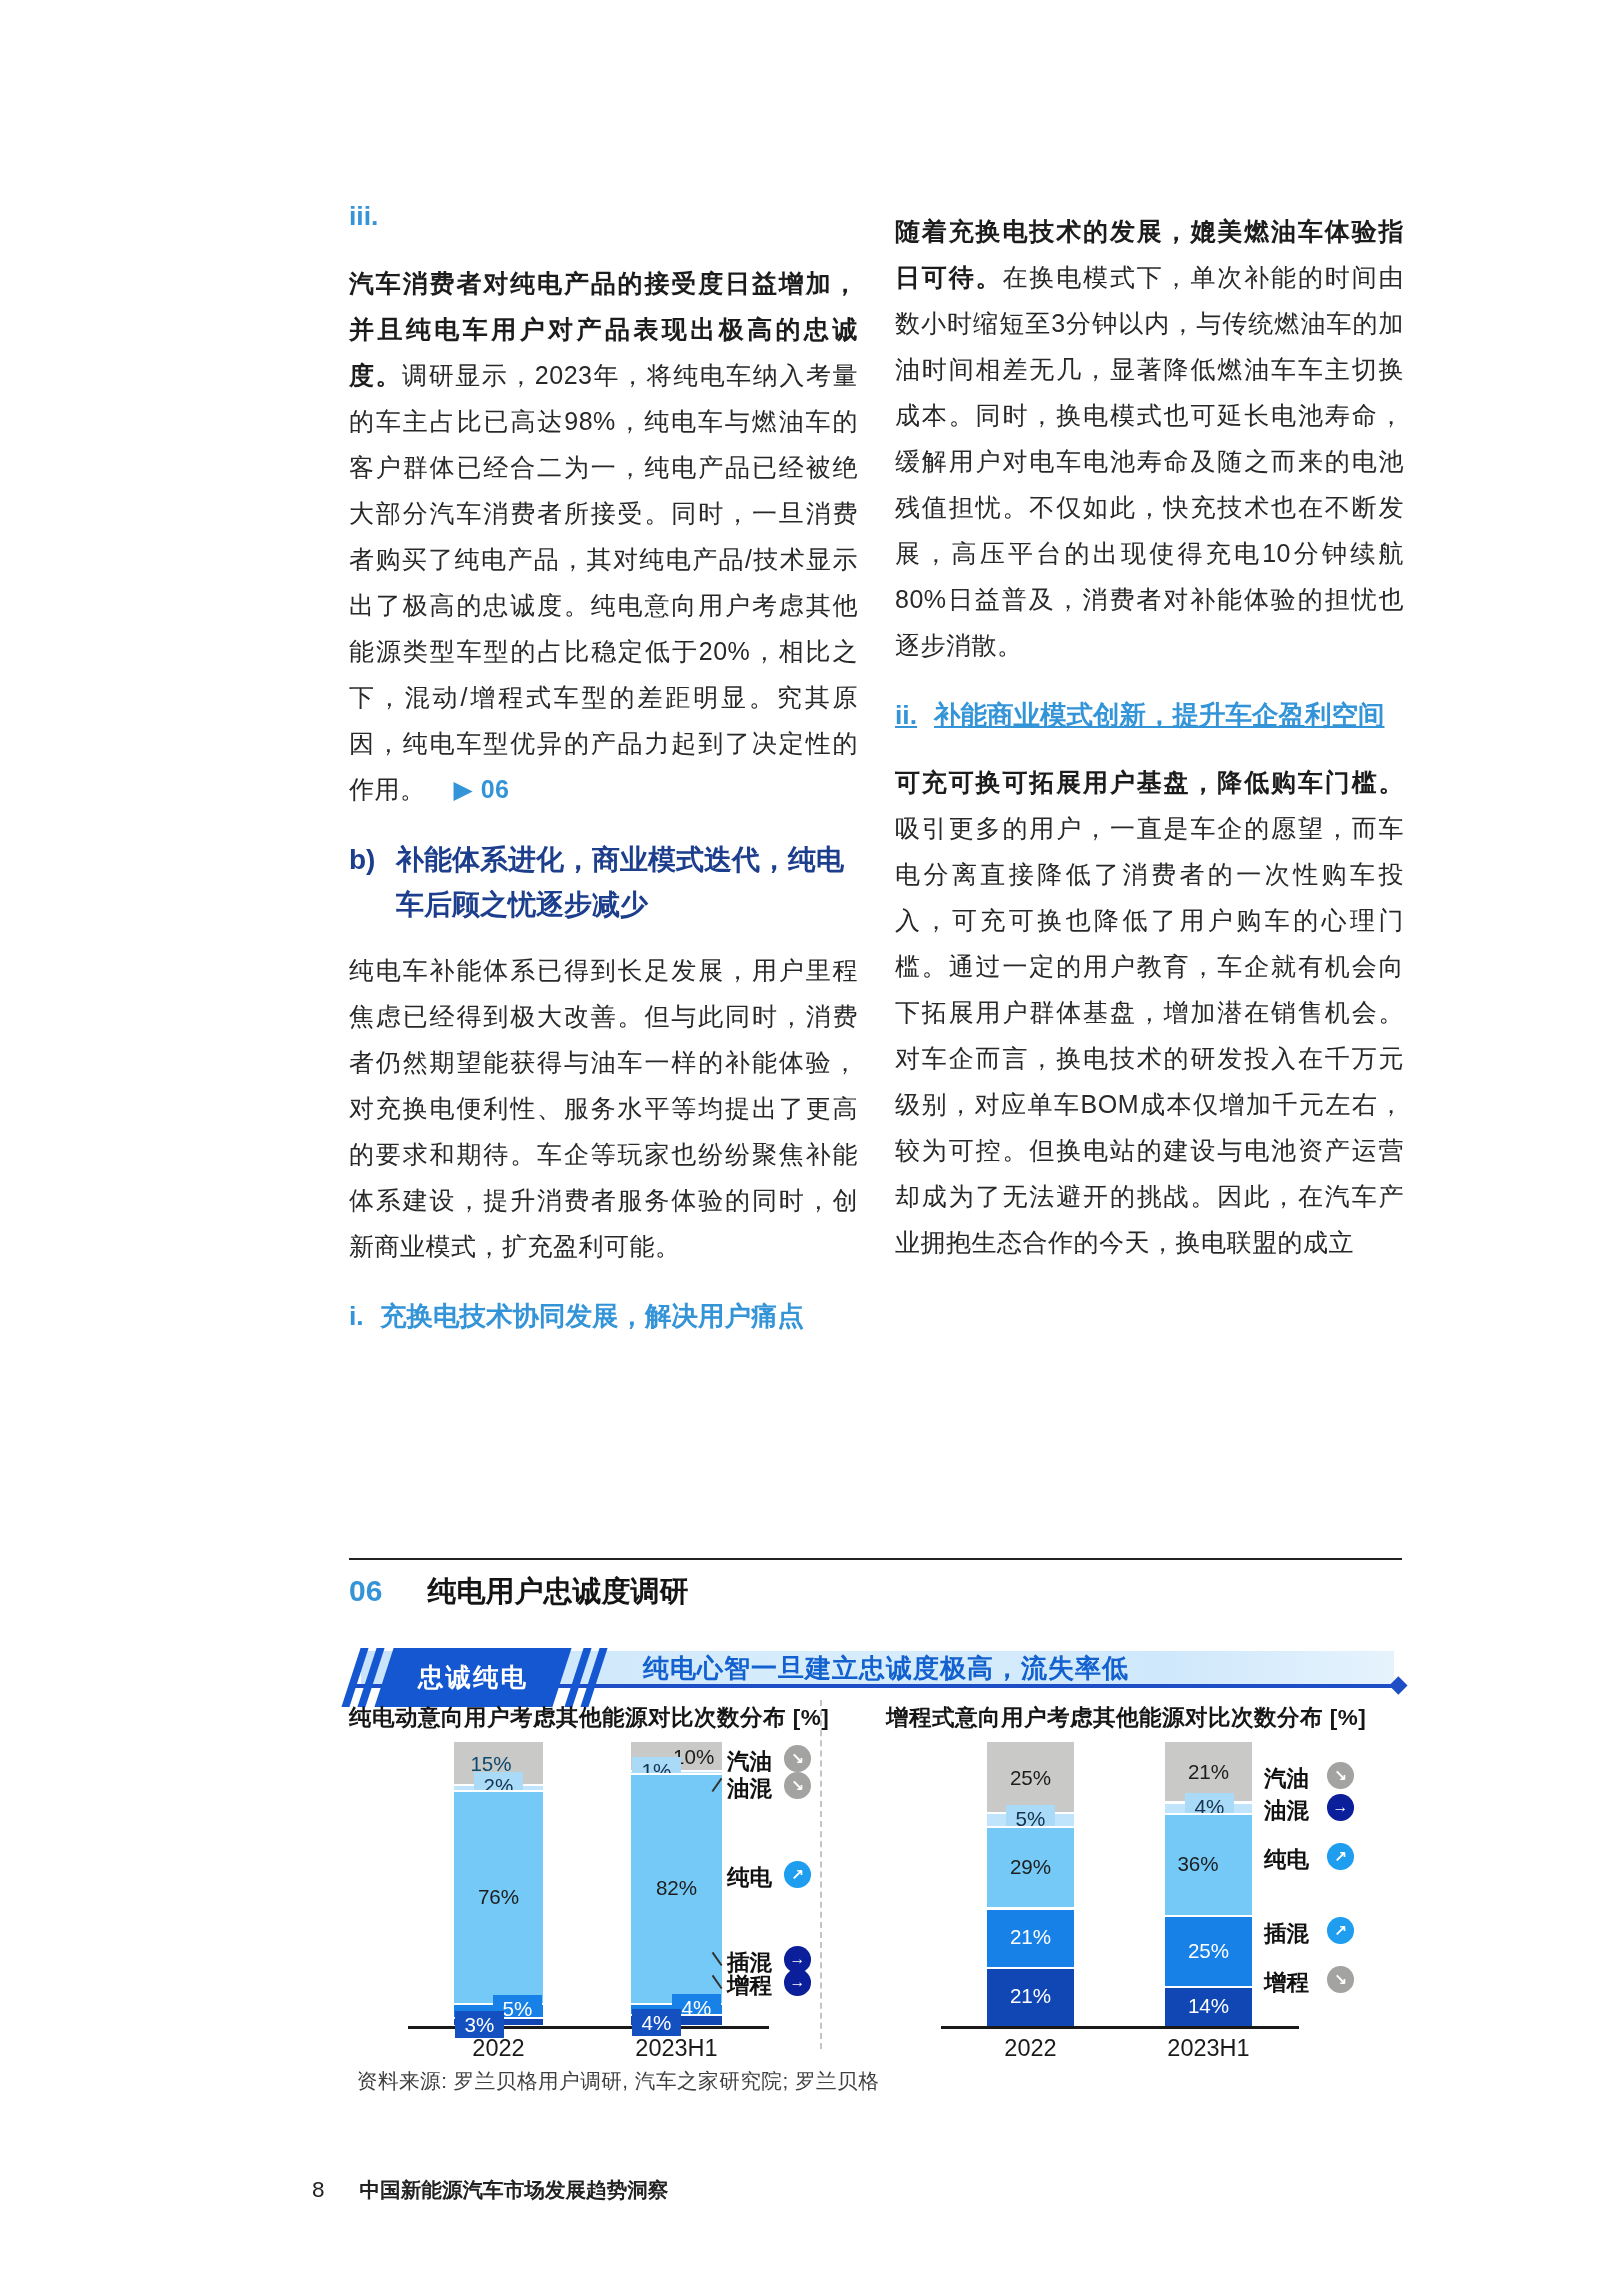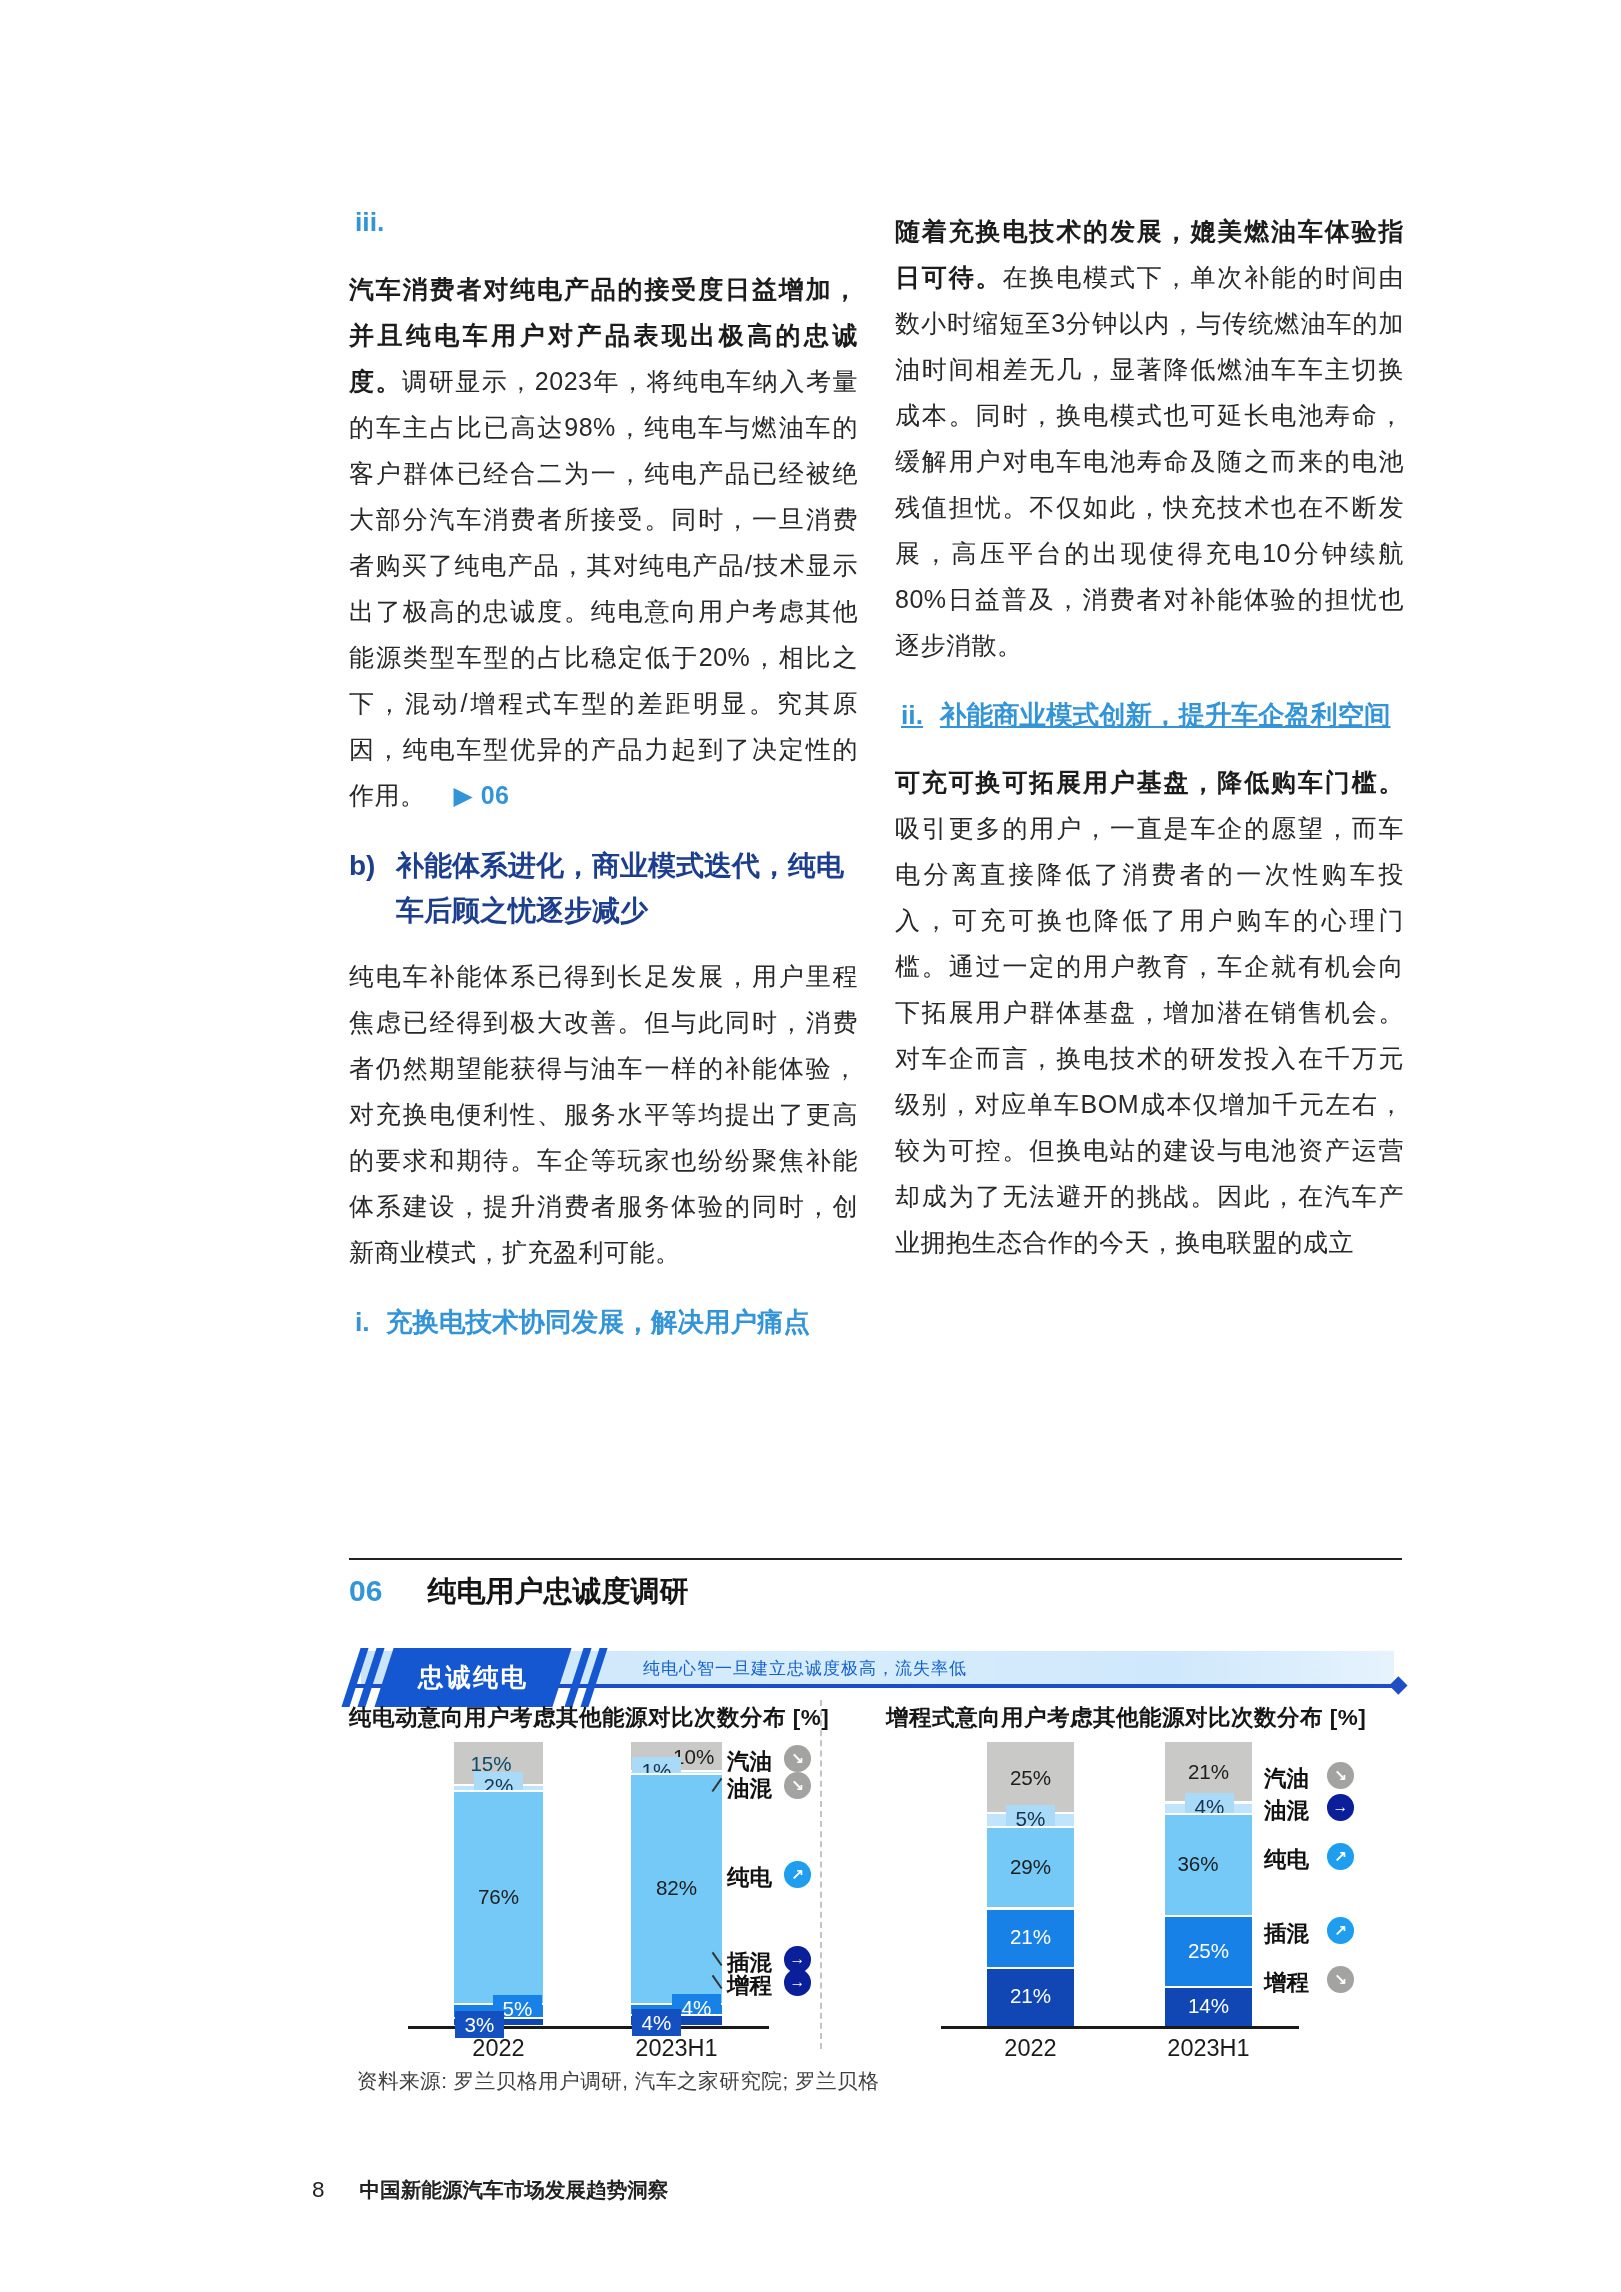--- a/index.html
+++ b/index.html
@@ -5,21 +5,21 @@
   html,body{margin:0;padding:0;background:#ffffff;}
   .page{position:relative;width:1621px;height:2293px;background:#fff;overflow:hidden;
         font-family:"Liberation Sans","DejaVu Sans",sans-serif;color:#262626;}
   .columns{position:absolute;left:349px;top:194px;width:1055px;display:flex;gap:37px;}
   .col{width:509px;}
   .col-right{padding-top:13.7px;}
   p.body{font-size:25px;line-height:46px;text-align:justify;margin:0 0 25.5px 0;color:#282828;
          letter-spacing:0.5px;}
   p.body b{font-weight:700;color:#1c1c1c;}
   .ref{color:#3494d8;font-weight:700;white-space:nowrap;padding-left:28px;}
-  .h-blue,.h-navy{display:flex;margin:6px;}
+  .h-blue,.h-navy{display:flex;margin:0;}
   .h-blue{color:#3494d8;font-size:26.5px;line-height:44px;font-weight:700;margin-bottom:21.6px;}
   .h-navy{color:#1c3e8c;font-size:28px;line-height:45px;font-weight:700;margin:3.9px 0 19.6px 0;}
   .h-marker{flex:0 0 auto;}
   .h-blue .h-marker{width:51px;}
   .h-navy .h-marker{width:47px;}
   .h-blue.single{margin-top:3.9px;}
   .h-blue.single .h-marker{width:31px;}
   .h-text{flex:1;}
 
   .figure{position:absolute;left:349px;top:1558px;width:1053px;height:568px;}
@@ -32,21 +32,21 @@
   .banner-bg{position:absolute;left:11.8px;right:7.8px;top:0;height:35px;
      background:linear-gradient(90deg,#c9e4fa 0%,#d7edfc 45%,#cfe8fb 78%,#e6f3fd 100%);}
   .banner-line{position:absolute;left:0;right:2px;top:33px;height:3.9px;background:#1d4ec6;}
   .banner-arrow{position:absolute;right:-2.9px;top:28px;width:12.7px;height:12.7px;background:#1d4ec6;
      transform:rotate(45deg);}
   .bslash{position:absolute;top:-2.9px;height:59px;width:7.8px;background:#1457d0;transform:skewX(-18deg);}
   .banner-label{position:absolute;left:35px;top:-2.9px;width:178px;height:59px;background:#1457d0;
      transform:skewX(-18deg);display:flex;align-items:center;justify-content:center;}
   .banner-label span{transform:skewX(18deg);color:#fff;font-weight:700;font-size:25.5px;letter-spacing:2px;}
   .banner-tagline{position:absolute;left:294px;top:0;height:35px;line-height:35px;
-     color:#1360cf;font-weight:400;font-size:17px;letter-spacing:1px;}
+     color:#1360cf;font-weight:700;font-size:26px;letter-spacing:1px;}
 
   .chart-title{position:absolute;top:144px;font-weight:700;font-size:22.5px;color:#161616;letter-spacing:0.5px;}
   .divider{position:absolute;left:471px;top:142px;height:349px;border-left:2px dashed #c4c4c4;}
   .axis{position:absolute;height:2.9px;background:#1a1a1a;}
   .seg{position:absolute;box-sizing:border-box;}
   .seg-line{border-top:2px solid #fff;}
   .inlabel{position:absolute;font-size:20.6px;line-height:25.5px;height:25.5px;}
   .chip{position:absolute;font-size:20.6px;line-height:27.4px;height:27.4px;min-width:47px;
         text-align:center;font-weight:400;}
   .cat{position:absolute;width:137px;text-align:center;font-size:23.5px;color:#1a1a1a;}

